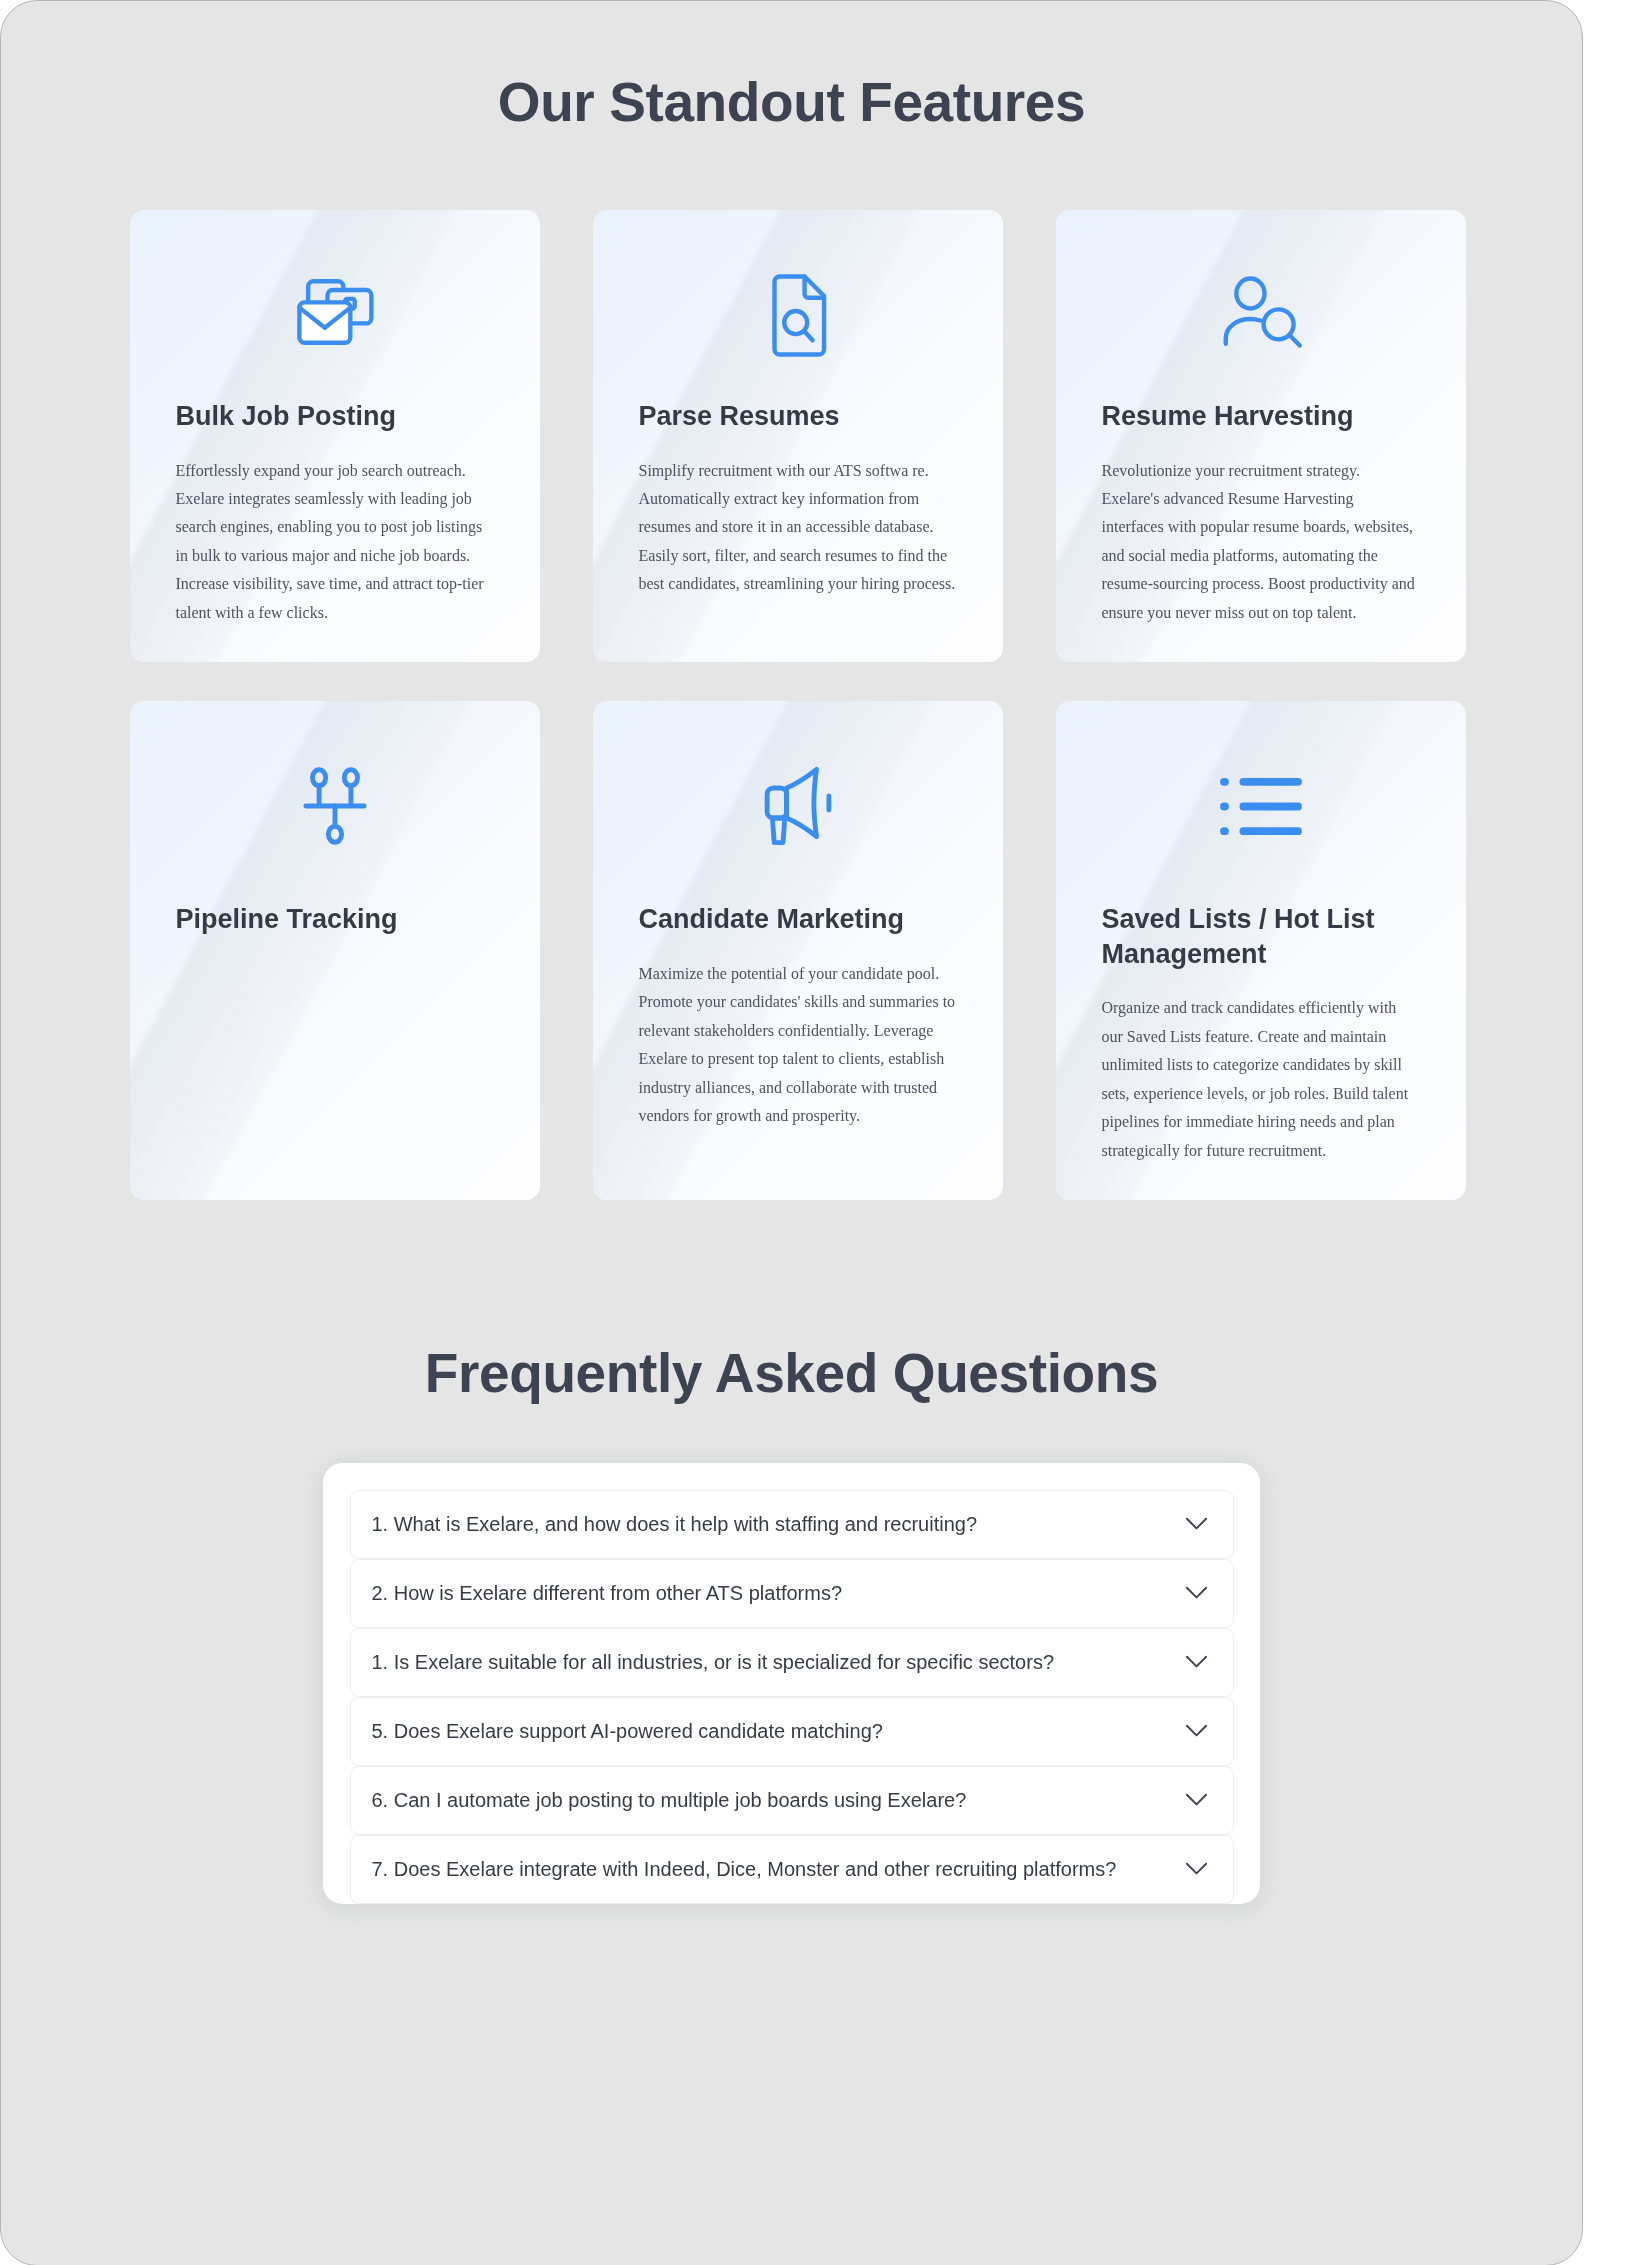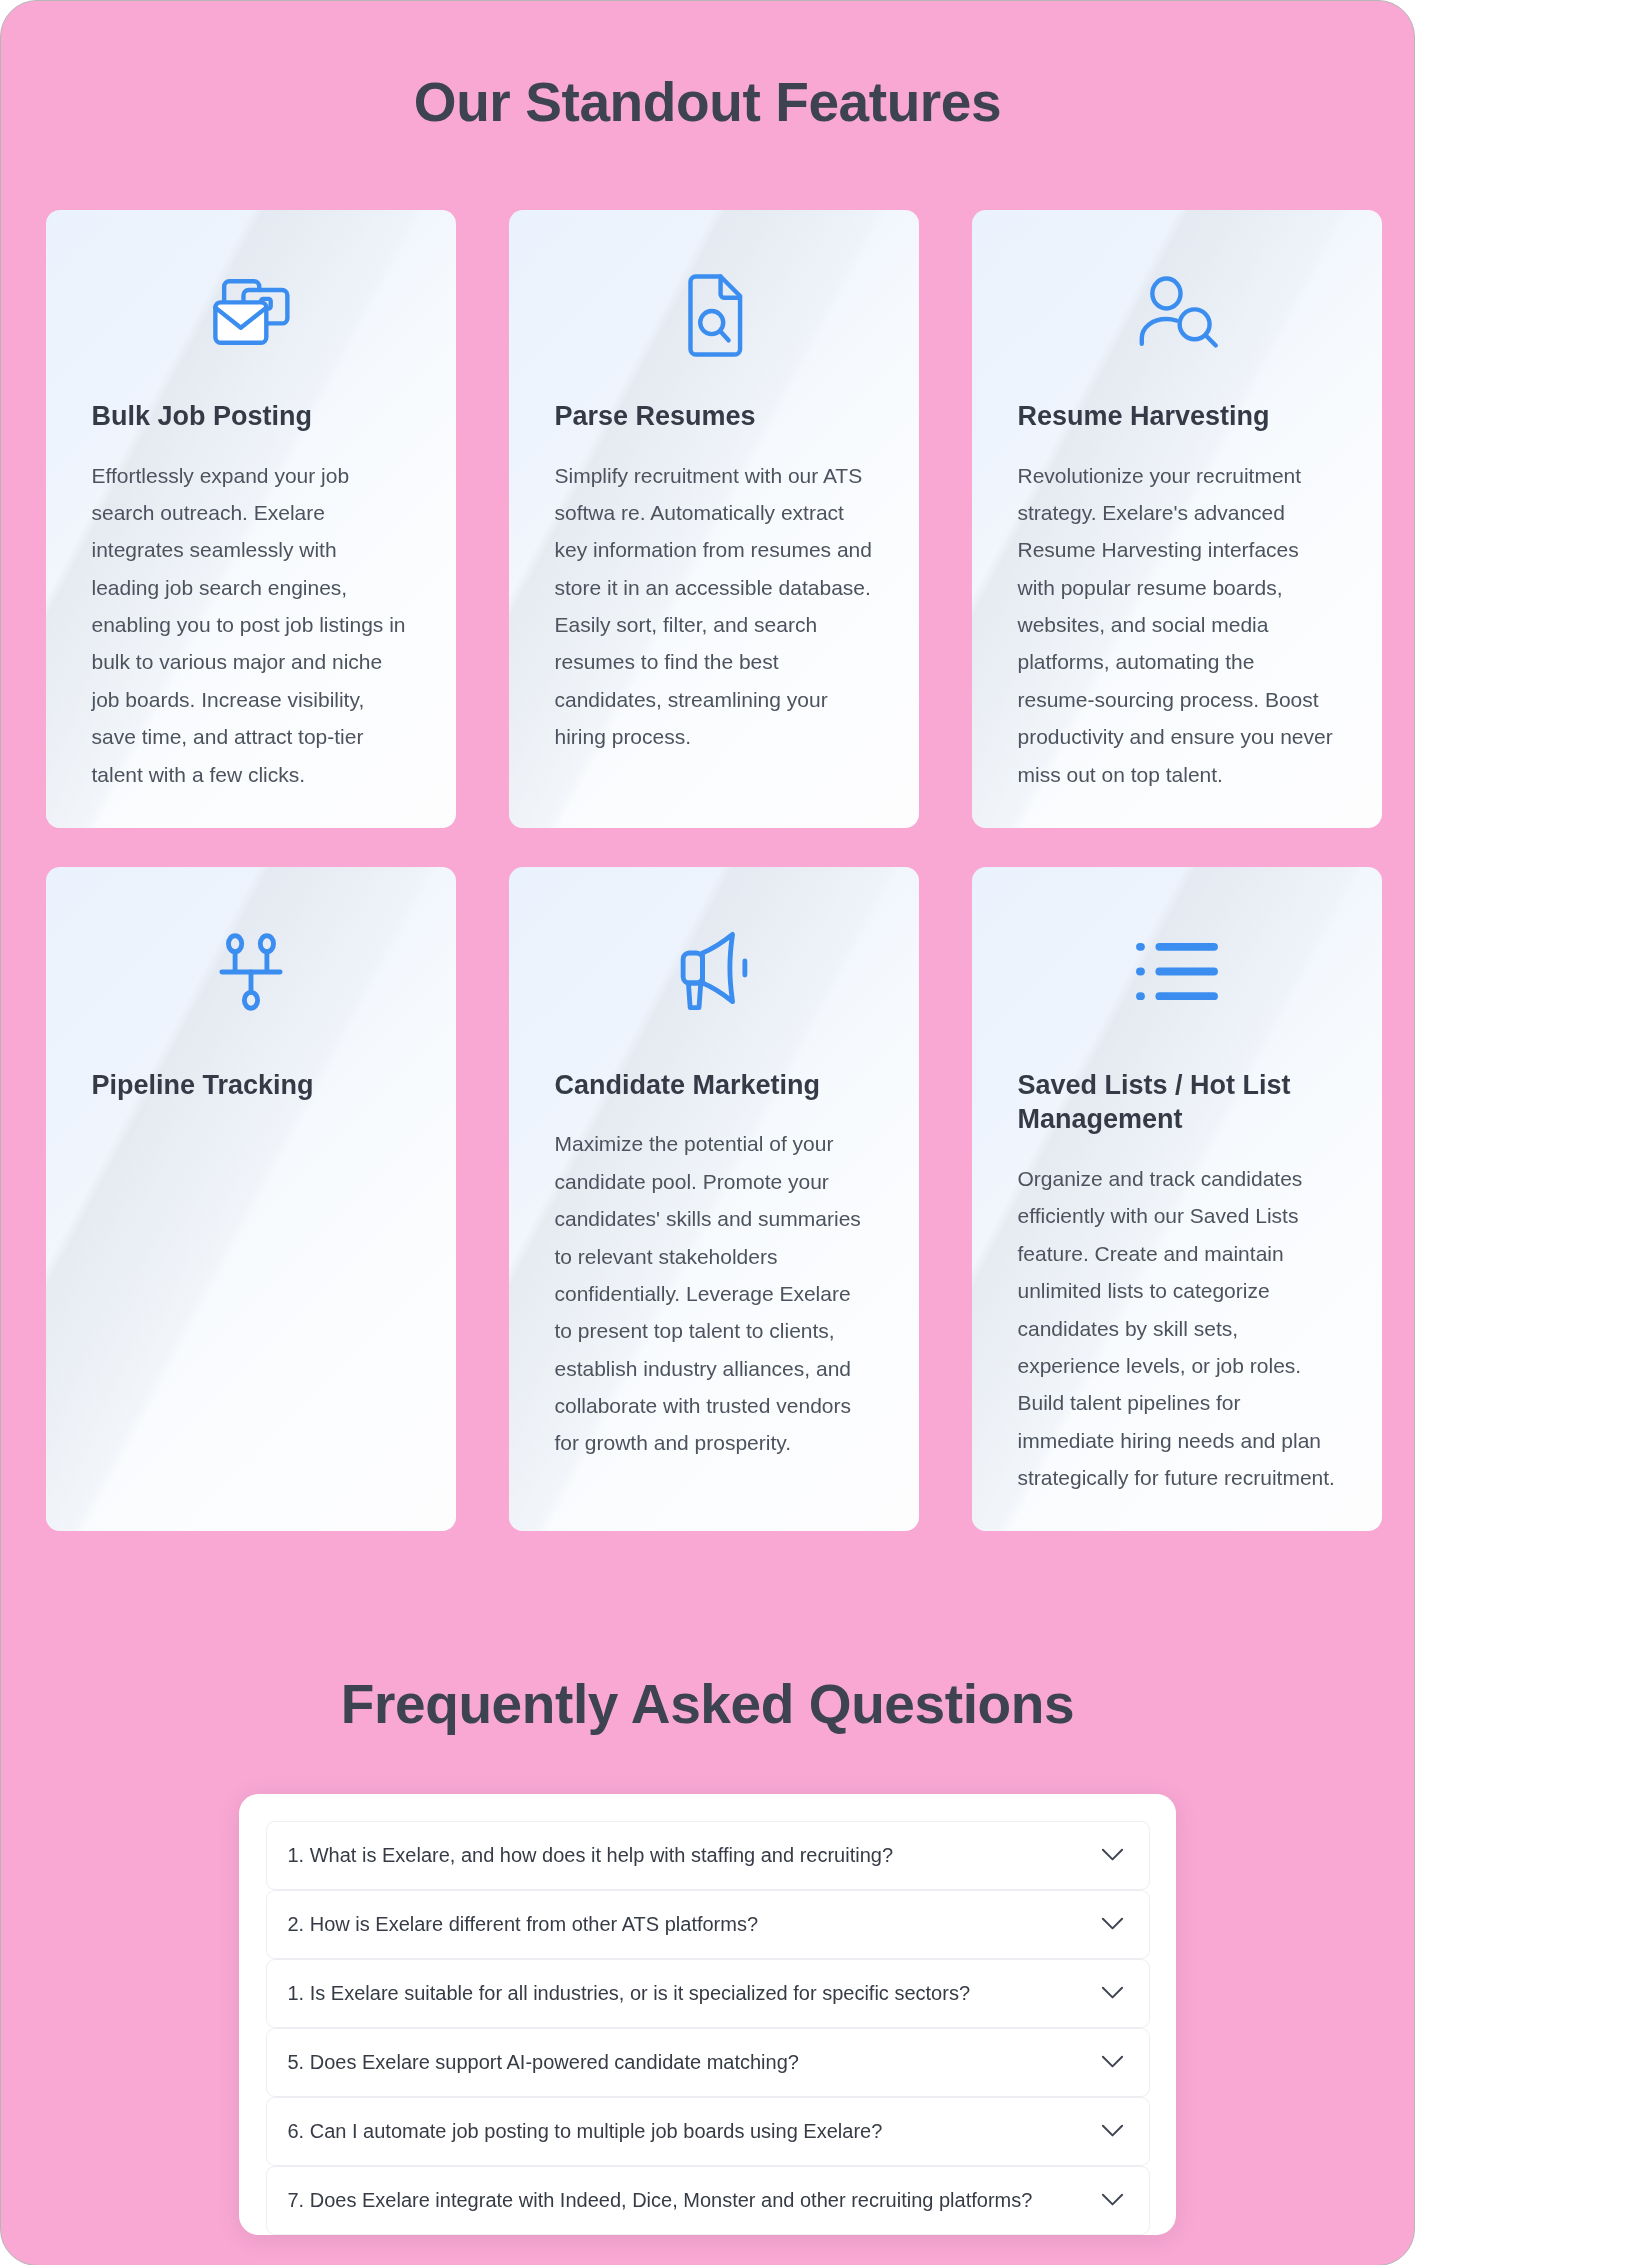--- a/index.html
+++ b/index.html
@@ -7,23 +7,23 @@
 
   html, body {
     width: 1652px;
     height: 2266px;
     background: #ffffff;
     font-family: "Liberation Sans", sans-serif;
   }
 
   #page-frame {
     position: relative;
-    width: 1415px;
+    width: 1583px;
     height: 2266px;
-    background: #f9a8d4;
+    background: #e5e5e5;
     border: 1.8px solid #b5b5b5;
     border-radius: 37px;
     overflow: hidden;
   }
 
   
   .features-section {
     padding: 0 0 0 0;
   }
 
@@ -86,23 +86,24 @@
 
   .card-title {
     font-size: 27px;
     font-weight: bold;
     color: #343a46;
     line-height: 1.28;
     margin-bottom: 23px;
   }
 
   .card-body {
-    font-size: 21px;
+    font-size: 16px;
     line-height: 1.78;
     color: #4d535e;
+    font-family: Liberation Serif, serif;
   }
 
   .card-row2 .card-icon { margin-bottom: 44px; }
 
   
   .faq-title {
     text-align: center;
     font-size: 55px;
     font-weight: bold;
     color: #3d4350;

